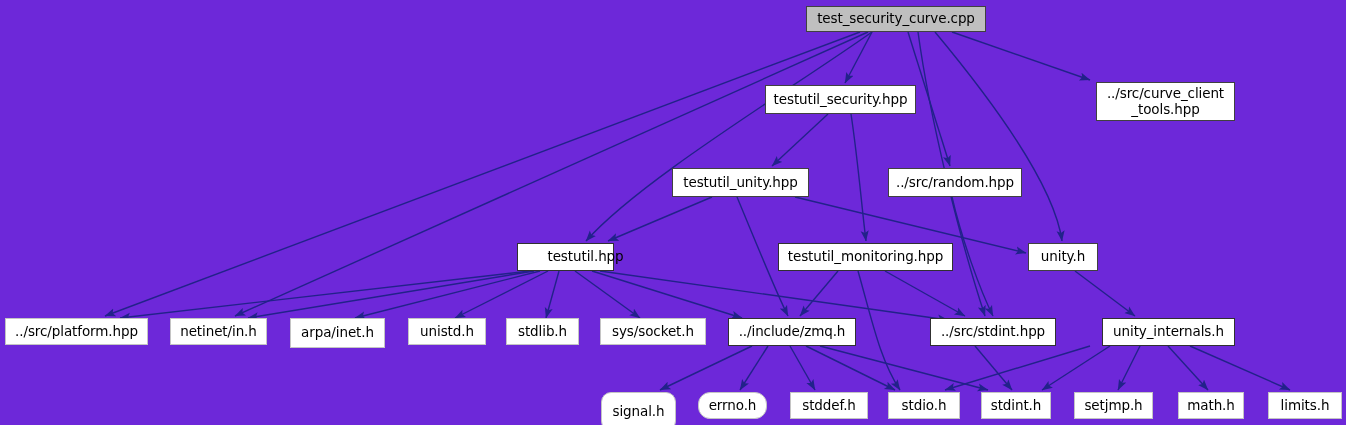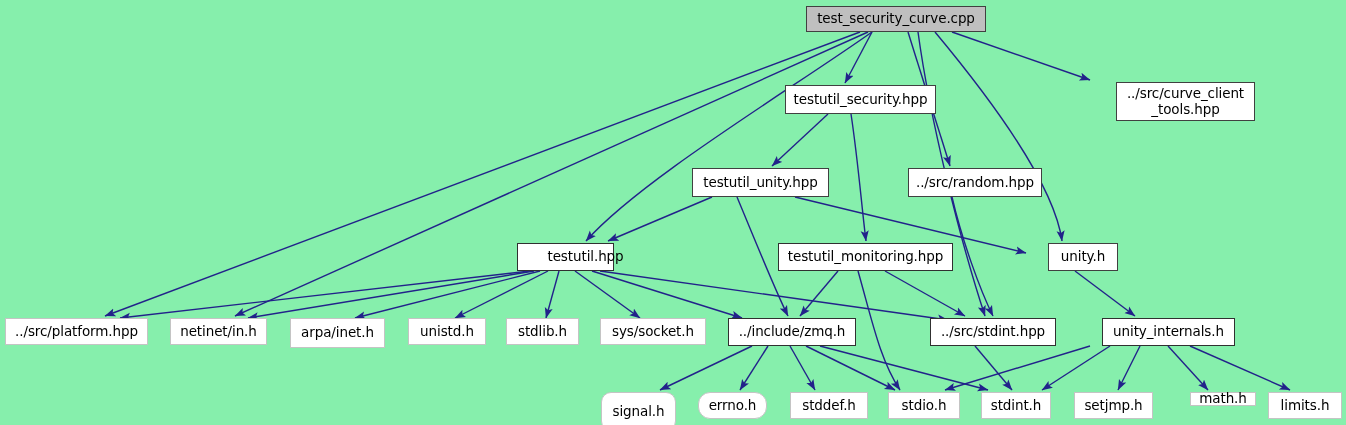--- a/index.html
+++ b/index.html
@@ -1,23 +1,23 @@
 <!DOCTYPE html>
 <html><head>
 <meta charset="utf-8">
 <style>
   html,body{margin:0;padding:0;background:#ffffff;}
   body{font-family:"DejaVu Sans","Liberation Sans",sans-serif;}
-  #graph{position:relative;width:1346px;height:425px;background:#86efac;overflow:hidden;}
+  #graph{position:relative;width:1346px;height:425px;background:#6d28d9;overflow:hidden;}
   #edges{position:absolute;left:0;top:0;width:1346px;height:425px;pointer-events:none;}
   .node{position:absolute;box-sizing:border-box;display:flex;align-items:center;
         justify-content:center;text-align:center;color:#000000;line-height:1.12;
         font-size:13.5px;letter-spacing:-0.1px;white-space:pre-line;}
   .node.leaf{border:1px solid #c4c4c4;background:#ffffff;}
-  .node.mid{border:1px solid #404040;background:#ffffff;margin-left:20px;}
+  .node.mid{border:1px solid #404040;background:#ffffff;}
   .node.strong{border:1.6px solid #303030;background:#ffffff;}
   .node.root{border:1.3px solid #404040;background:#bfbfbf;}
 </style>
 </head>
 <body>
 
 <div id="graph">
   <svg id="edges" width="1346" height="425" viewBox="0 0 1346 425">
     <defs>
       <marker id="ah" markerWidth="9" markerHeight="9" refX="7.4" refY="3.1" orient="auto" markerUnits="strokeWidth">
@@ -82,16 +82,16 @@
       <div class="node leaf" style="left: 600px; top: 318px; width: 106px; height: 27px;">sys/socket.h</div>
       <div class="node strong" style="left: 728px; top: 318px; width: 128px; height: 28px;">../include/zmq.h</div>
       <div class="node strong" style="left: 930px; top: 318px; width: 126px; height: 28px;">../src/stdint.hpp</div>
       <div class="node strong" style="left: 1078px; top: 318px; width: 133px; height: 28px; margin-left: 24px;">unity_internals.h</div>
       <div class="node leaf" style="left: 601px; top: 392px; width: 75px; height: 39px; border-radius: 10px;">signal.h</div>
       <div class="node leaf" style="left: 698px; top: 392px; width: 69px; height: 27px; border-radius: 12px;">errno.h</div>
       <div class="node leaf" style="left: 790px; top: 392px; width: 78px; height: 27px;">stddef.h</div>
       <div class="node leaf" style="left: 888px; top: 392px; width: 72px; height: 27px;">stdio.h</div>
       <div class="node leaf" style="left: 981px; top: 392px; width: 70px; height: 27px;">stdint.h</div>
       <div class="node leaf" style="left: 1074px; top: 392px; width: 79px; height: 27px;">setjmp.h</div>
-      <div class="node leaf" style="left: 1178px; top: 392px; width: 66px; height: 14px; margin-left: 12px;">math.h</div>
+      <div class="node leaf" style="left: 1178px; top: 392px; width: 66px; height: 27px;">math.h</div>
       <div class="node leaf" style="left: 1268px; top: 392px; width: 74px; height: 27px;">limits.h</div>
     </div>
 </div>
 
 </body></html>

